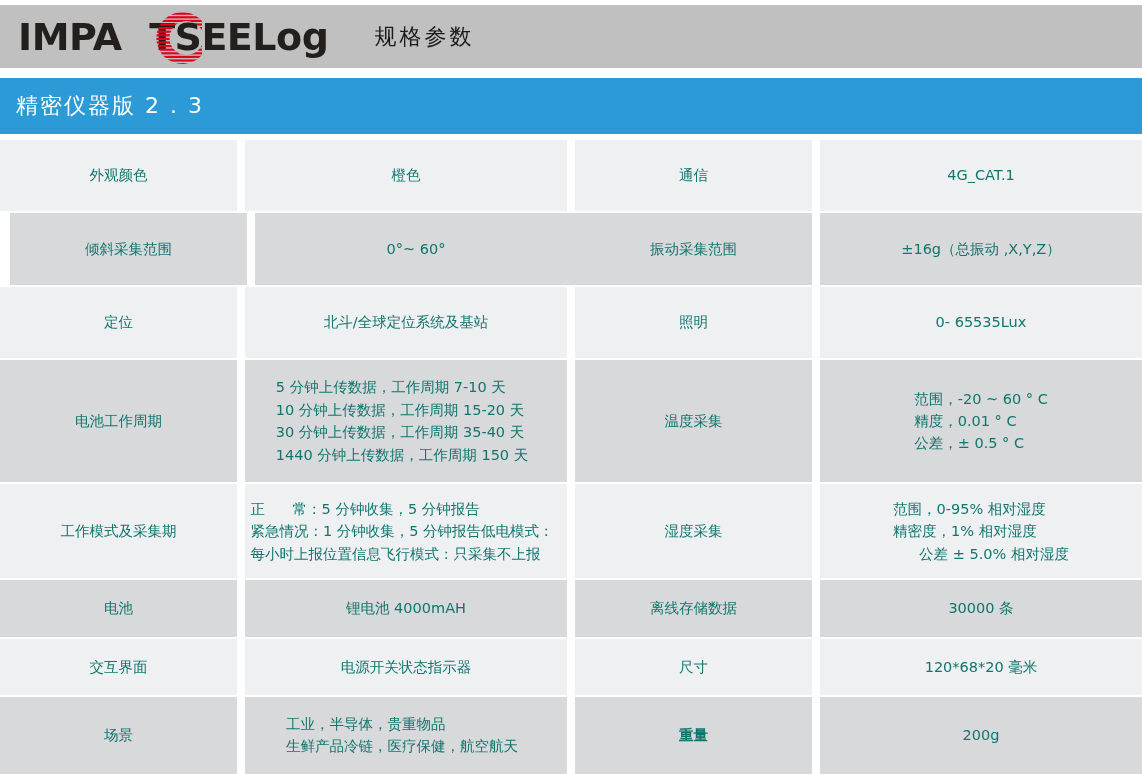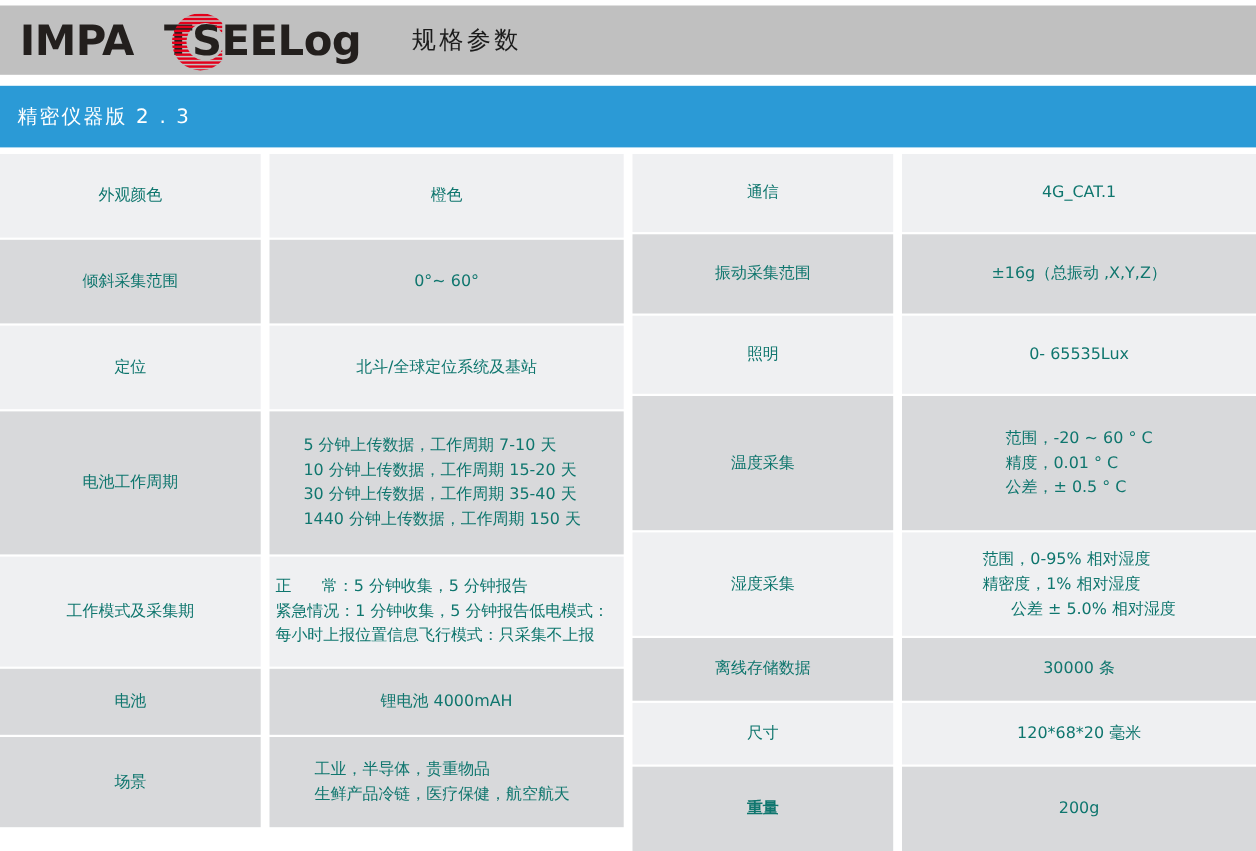--- a/index.html
+++ b/index.html
@@ -81,21 +81,21 @@
     height: 56px;
     background: #2b9ad6;
     display: flex;
     align-items: center;
   }
 
   .blue-band-title {
     margin-left: 16px;
     color: #ffffff;
     font-family: "DejaVu Sans", sans-serif;
-    font-size: 18px;
+    font-size: 22px;
     letter-spacing: 2px;
     white-space: nowrap;
   }
 
   
   .spec-area {
     position: absolute;
     left: 0;
     top: 140px;
     width: 1142px;
@@ -196,21 +196,21 @@
   <div class="blue-band">
     <div class="blue-band-title">精密仪器版 2 . 3</div>
   </div>
 
   <div class="spec-area">
     <div class="spec-col">
         <div class="spec-row row-light" style="height: 76px;">
           <div class="cell cell-label">外观颜色</div>
           <div class="cell cell-value">橙色</div>
         </div>
-        <div class="spec-row row-dark" style="height: 76px;">
+        <div class="spec-row row-dark" style="height: 76px; margin-left: 10px;">
           <div class="cell cell-label">倾斜采集范围</div>
           <div class="cell cell-value">0°~ 60°</div>
         </div>
         <div class="spec-row row-light" style="height: 76px;">
           <div class="cell cell-label">定位</div>
           <div class="cell cell-value">北斗/全球定位系统及基站</div>
         </div>
         <div class="spec-row row-dark" style="height: 130px;">
           <div class="cell cell-label">电池工作周期</div>
           <div class="cell cell-value value-block align-left">
@@ -228,20 +228,24 @@
             <span class="val-lines">
               <span class="ln">正      常：5 分钟收集，5 分钟报告</span>
               <span class="ln">紧急情况：1 分钟收集，5 分钟报告低电模式：</span>
               <span class="ln">每小时上报位置信息飞行模式：只采集不上报</span>
             </span>
           </div>
         </div>
         <div class="spec-row row-dark" style="height: 60px;">
           <div class="cell cell-label">电池</div>
           <div class="cell cell-value">锂电池 4000mAH</div>
+        </div>
+        <div class="spec-row row-light" style="height: 60px;">
+          <div class="cell cell-label">交互界面</div>
+          <div class="cell cell-value">电源开关状态指示器</div>
         </div>
         <div class="spec-row row-dark" style="height: 82px;">
           <div class="cell cell-label">场景</div>
           <div class="cell cell-value value-block align-left">
             <span class="val-lines">
               <span class="ln">工业，半导体，贵重物品</span>
               <span class="ln">生鲜产品冷链，医疗保健，航空航天</span>
             </span>
           </div>
         </div>

